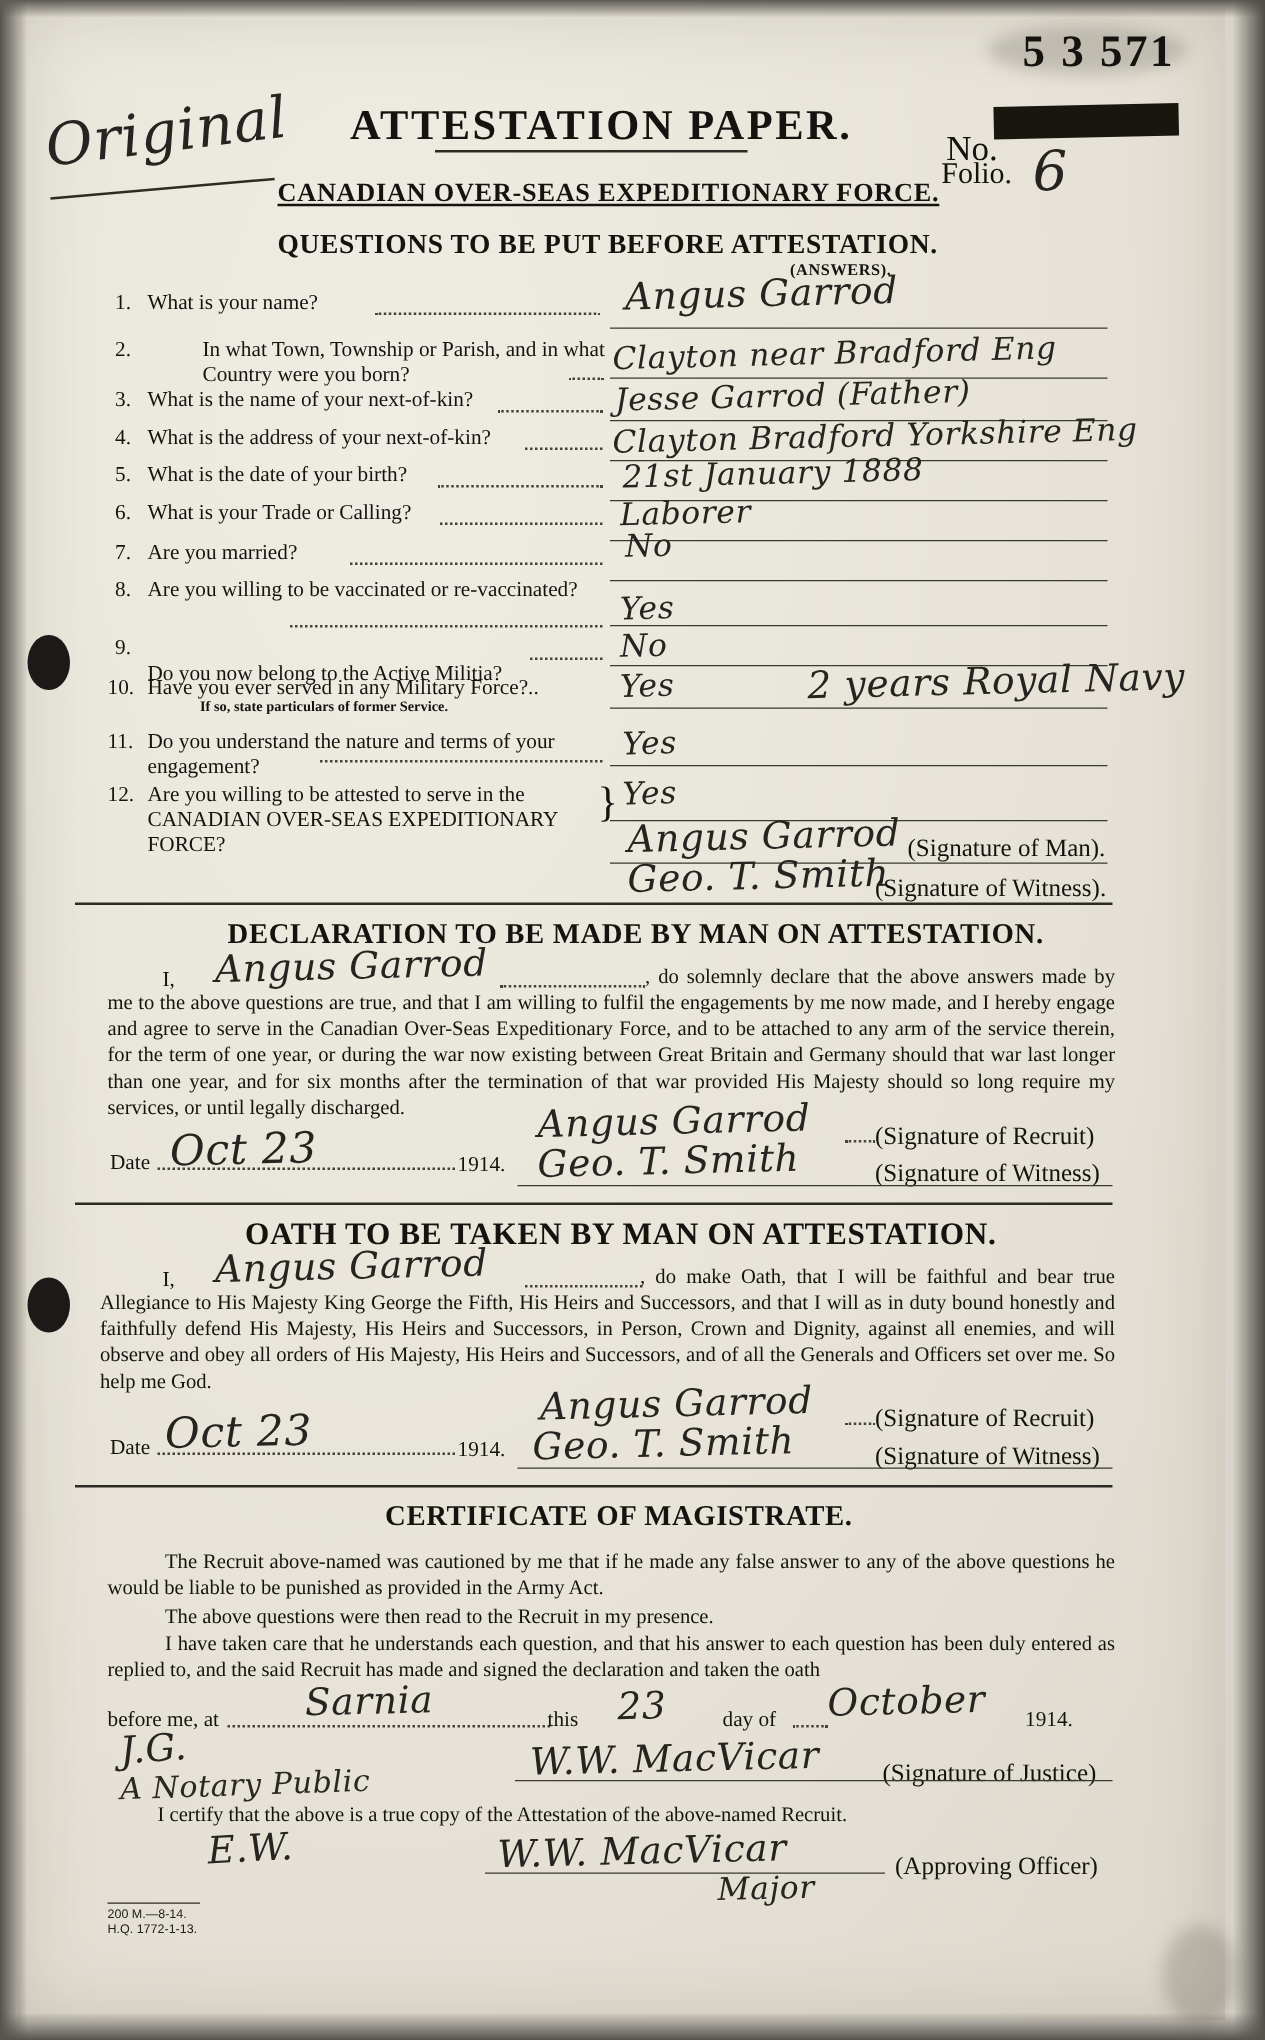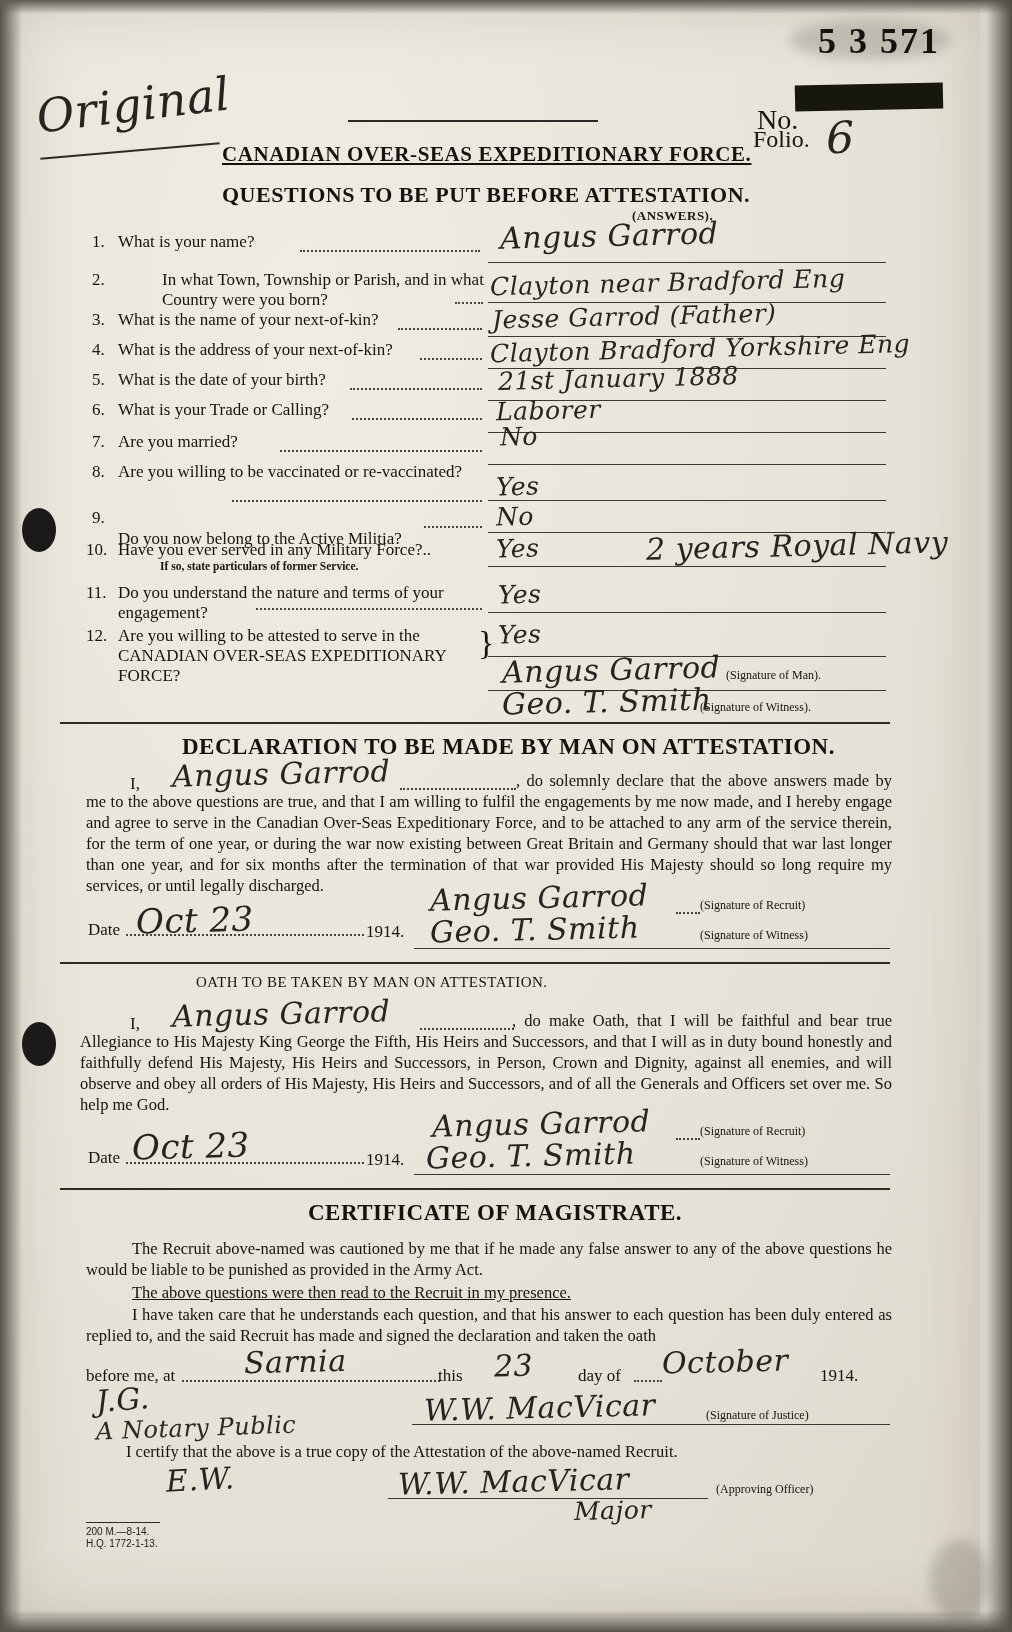--- a/index.html
+++ b/index.html
@@ -82,21 +82,21 @@
     height: 0;
   }
   .q-num { position: absolute; font-size: 17px; }
   .q-text { position: absolute; font-size: 17px; line-height: 20px; }
   .body-text {
     position: absolute;
     font-size: 16.5px;
     line-height: 21px;
     text-align: justify;
   }
-  .sig-label { position: absolute; font-size: 12px; }
+  .sig-label { position: absolute; font-size: 20px; }
   .blackout {
     position: absolute;
     background: #17160f;
     transform: rotate(-1.2deg);
   }
   .smudge {
     position: absolute;
     border-radius: 50%;
     background: rgba(60,55,45,0.20);
     filter: blur(6px);
@@ -124,20 +124,21 @@
   <div class="punch" style="left:22px; top:1022px;"></div>
 
   <div class="smudge" style="left:790px; top:20px; width:160px; height:40px;"></div>
   <div class="smudge" style="left:930px; top:1540px; width:60px; height:80px;"></div>
 
   <div class="abs" style="left:818px; top:20px; font-family:'Liberation Serif',serif; font-size:36px; font-weight:bold; letter-spacing:2px;">5 3 571</div>
 
   <div class="abs hand" style="left:36px; top:78px; font-size:46px; transform:rotate(-7deg);">Original</div>
   <div class="abs" style="left:40px; top:150px; width:180px; height:2px; background:#2e2b26; transform:rotate(-5deg);"></div>
 
+  <div class="abs title" style="left:280px; top:82px; font-size:34px;">ATTESTATION PAPER.</div>
   <div class="rule" style="left:348px; top:120px; width:250px; height:2px;"></div>
 
   <div class="abs" style="left:757px; top:104px; font-size:28px;">No.</div>
   <div class="blackout" style="left:795px; top:84px; width:148px; height:26px;"></div>
   <div class="abs" style="left:753px; top:126px; font-size:24px;">Folio.</div>
   <div class="abs hand" style="left:826px; top:112px; font-size:44px;">6</div>
 
   <div class="abs" style="left:222px; top:142px; font-size:21px; font-weight:bold; letter-spacing:0.6px;text-decoration:underline;">CANADIAN OVER-SEAS EXPEDITIONARY FORCE.</div>
 
   <div class="abs" style="left:222px; top:182px; font-size:22px; font-weight:bold; letter-spacing:0.5px;">QUESTIONS TO BE PUT BEFORE ATTESTATION.</div>
@@ -240,21 +241,21 @@
   <div class="abs hand lg" style="left:430px; top:880px;">Angus Garrod</div>
   <div class="dotline" style="left:676px; top:912px; width:24px;"></div>
   <div class="sig-label" style="left:700px; top:898px;">(Signature of Recruit)</div>
 
   <div class="abs hand lg" style="left:430px; top:912px;">Geo. T. Smith</div>
   <div class="sig-label" style="left:700px; top:928px;">(Signature of Witness)</div>
   <div class="thinrule" style="left:414px; top:948px; width:476px;"></div>
 
   <div class="rule" style="left:60px; top:962px; width:830px;"></div>
 
-  <div class="abs" style="left:196px; top:974px; font-size:15px; font-weight:normal; letter-spacing:0.5px;">OATH TO BE TAKEN BY MAN ON ATTESTATION.</div>
+  <div class="abs" style="left:196px; top:974px; font-size:25px; font-weight:bold; letter-spacing:0.5px;">OATH TO BE TAKEN BY MAN ON ATTESTATION.</div>
 
   <div class="abs" style="left:130px; top:1014px; font-size:17px;">I,</div>
   <div class="abs hand lg" style="left:172px; top:996px;">Angus Garrod</div>
   <div class="dotline" style="left:420px; top:1028px; width:94px;"></div>
 
   <div class="body-text" style="left:80px; top:1010px; width:812px; text-indent:432px;">, do make Oath, that I will be faithful and bear true Allegiance to His Majesty King George the Fifth, His Heirs and Successors, and that I will as in duty bound honestly and faithfully defend His Majesty, His Heirs and Successors, in Person, Crown and Dignity, against all enemies, and will observe and obey all orders of His Majesty, His Heirs and Successors, and of all the Generals and Officers set over me.  So help me God.</div>
 
   <div class="abs" style="left:88px; top:1148px; font-size:17px;">Date</div>
   <div class="dotline" style="left:126px; top:1162px; width:238px;"></div>
   <div class="abs hand xl" style="left:132px; top:1126px;">Oct 23</div>
@@ -266,21 +267,21 @@
 
   <div class="abs hand lg" style="left:426px; top:1138px;">Geo. T. Smith</div>
   <div class="sig-label" style="left:700px; top:1154px;">(Signature of Witness)</div>
   <div class="thinrule" style="left:414px; top:1174px; width:476px;"></div>
 
   <div class="rule" style="left:60px; top:1188px; width:830px;"></div>
 
   <div class="abs" style="left:308px; top:1200px; font-size:23px; font-weight:bold; letter-spacing:0.5px;">CERTIFICATE OF MAGISTRATE.</div>
 
   <div class="body-text" style="left:86px; top:1238px; width:806px; text-indent:46px;">The Recruit above-named was cautioned by me that if he made any false answer to any of the above questions he would be liable to be punished as provided in the Army Act.</div>
-  <div class="body-text" style="left:86px; top:1282px; width:806px; text-indent:46px;text-decoration:underline;">The above questions were then read to the Recruit in my presence.</div>
+  <div class="body-text" style="left:86px; top:1282px; width:806px; text-indent:46px;">The above questions were then read to the Recruit in my presence.</div>
   <div class="body-text" style="left:86px; top:1304px; width:806px; text-indent:46px;">I have taken care that he understands each question, and that his answer to each question has been duly entered as replied to, and the said Recruit has made and signed the declaration and taken the oath</div>
 
   <div class="abs" style="left:86px; top:1366px; font-size:17px;">before me, at</div>
   <div class="dotline" style="left:182px; top:1380px; width:258px;"></div>
   <div class="abs hand lg" style="left:244px; top:1344px;">Sarnia</div>
   <div class="abs" style="left:438px; top:1366px; font-size:17px;">this</div>
   <div class="abs hand lg" style="left:494px; top:1348px;">23</div>
   <div class="abs" style="left:578px; top:1366px; font-size:17px;">day of</div>
   <div class="dotline" style="left:634px; top:1380px; width:28px;"></div>
   <div class="abs hand lg" style="left:662px; top:1344px;">October</div>

